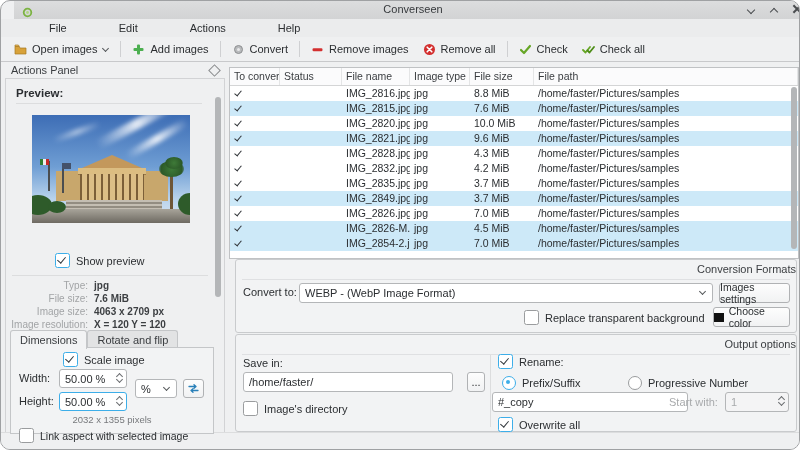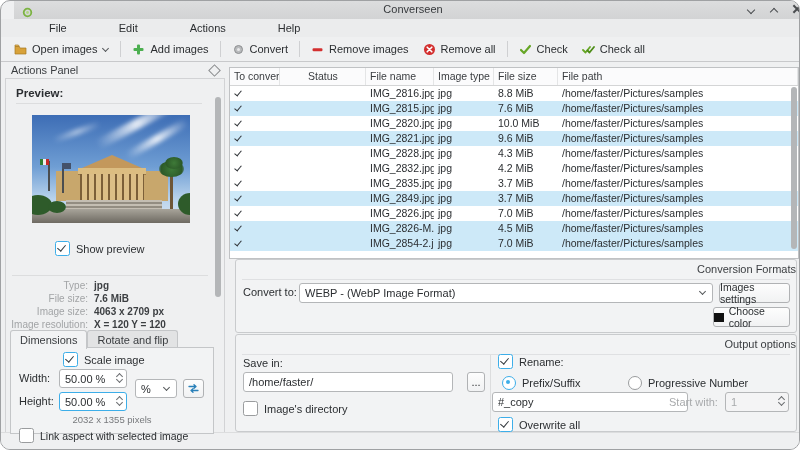--- a/index.html
+++ b/index.html
@@ -87,21 +87,21 @@
   .ddchev{position:absolute;right:6px;top:50%;width:6px;height:6px;margin-top:-4px;}
   .ddchev::before{content:"";position:absolute;left:0;top:0;width:4px;height:4px;border-right:1.3px solid #55585b;border-bottom:1.3px solid #55585b;transform:rotate(45deg);}
 
   
   .tablewrap{position:absolute;left:228px;top:66px;width:568px;height:190px;background:#fff;border:1px solid #c0c2c4;}
   .thead{display:flex;height:17px;line-height:17px;background:#fbfbfc;border-bottom:1px solid #d4d5d6;font-size:10.5px;color:#3a3d40;}
   .thead .cell{border-right:1px solid #e4e5e6;}
   .trow{display:flex;height:15px;line-height:15px;font-size:10.5px;color:#2b2e31;cursor:default;}
   .trow.selected{background:#cde9f8;}
   .cell{padding:0 4px;overflow:hidden;white-space:nowrap;box-sizing:border-box;}
-  .c0{width:50px;}.c1{width:62px;margin-left:24px;}.c2{width:68px;}.c3{width:60px;}.c4{width:64px;}.c5{flex:1;}
+  .c0{width:50px;}.c1{width:62px;}.c2{width:68px;}.c3{width:60px;}.c4{width:64px;}.c5{flex:1;}
   .trow .c2{text-align:right;}
   .rowcheck{display:inline-block;width:9px;height:9px;position:relative;top:1px;}
   .rowcheck::before{content:"";position:absolute;left:2px;top:0px;width:3px;height:6px;
                     border-right:1.6px solid #2f3337;border-bottom:1.6px solid #2f3337;transform:rotate(40deg);}
 
   
   .group{position:absolute;background:#f2f3f4;border:1px solid #c9cbcd;border-radius:3px;}
   .gtitle{position:absolute;left:0;right:0;top:3px;text-align:right;font-size:11px;color:#3a3d40;}
   .gsep{position:absolute;left:6px;right:6px;top:19px;height:1px;background:#dfe0e2;}
   .btn{background:linear-gradient(#fdfdfd,#f1f2f3);border:1px solid #b0b2b4;border-radius:3px;
@@ -234,21 +234,21 @@
         <div class="pole" style="left:30px;top:50px;height:28px;"></div>
         <div class="flag" style="left:30px;top:48px;background:#44526b;"></div>
         <div class="palm-trunk" style="left:138px;top:58px;height:36px;"></div>
         <div class="palm-head" style="left:127px;top:46px;width:25px;height:16px;"></div>
         <div class="palm-head" style="left:133px;top:42px;width:18px;height:12px;"></div>
         <div class="bush" style="left:-8px;top:80px;width:28px;height:20px;"></div>
         <div class="bush" style="left:146px;top:78px;width:24px;height:22px;"></div>
         <div class="bush" style="left:16px;top:86px;width:18px;height:12px;"></div>
       </div>
 
-      <div class="cbrow" style="left:8px;top:162px;padding-left:41px;">
+      <div class="cbrow" style="left:8px;top:174px;padding-left:41px;">
         <span class="cb checked"></span>
         <span>Show preview</span>
       </div>
       <div class="hsep" style="left:6px;top:196px;width:196px;"></div>
 
       <div class="inforow" style="top:201px;">
         <span class="lab">Type:</span>
         <span class="val">jpg</span>
       </div>
       <div class="inforow" style="top:214px;">
@@ -416,20 +416,24 @@
     <span class="gtitle">Conversion Formats</span>
     <div class="gsep"></div>
     <span class="abs" style="left:7px;top:26px;font-size:11px;">Convert to:</span>
     <div class="field abs" style="left:63px;top:23px;width:414px;height:20px;">
       <span>WEBP - (WebP Image Format)</span>
       <span class="ddchev"></span>
     </div>
     <div class="btn abs" style="left:483px;top:23px;width:71px;height:20px;">
       <span style="font-size:10.5px;">Images settings</span>
     </div>
+    <div class="cbrow" style="left:288px;top:50px;position:absolute;">
+      <span class="cb"></span>
+      <span>Replace transparent background</span>
+    </div>
     <div class="btn abs" style="left:477px;top:47px;width:77px;height:20px;">
       <span class="blacksq"></span>
       <span style="font-size:10.5px;">Choose color</span>
     </div>
   </div>
 
   <div class="group" style="left:234px;top:333px;width:560px;height:96px;">
     <span class="gtitle">Output options</span>
     <div class="gsep"></div>
     <div class="vsep" style="left:254px;top:20px;height:72px;"></div>

